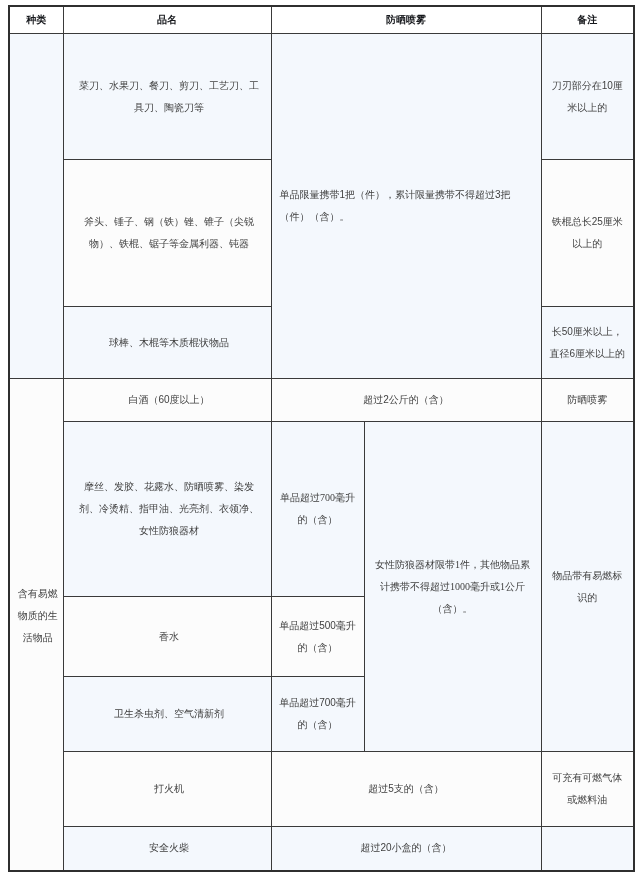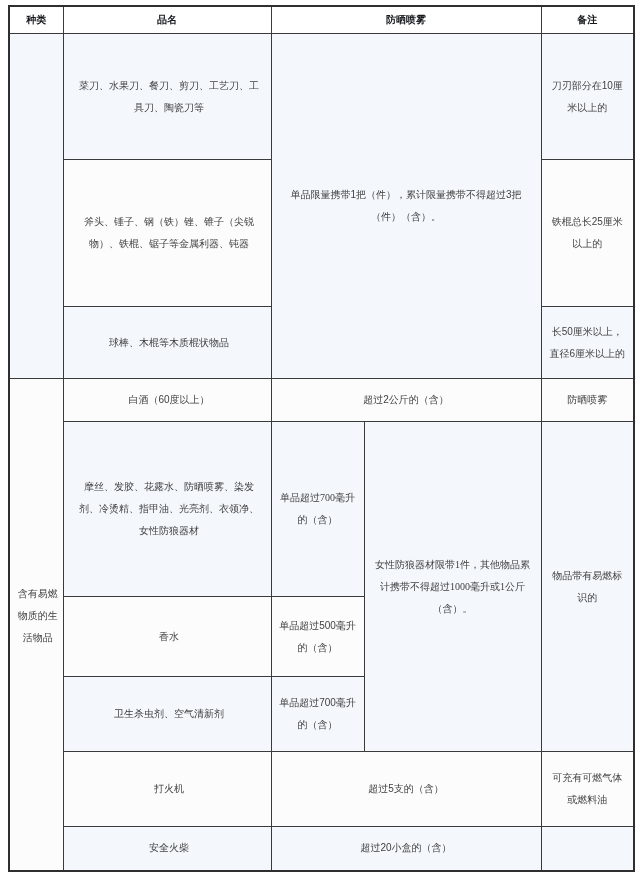--- a/index.html
+++ b/index.html
@@ -47,21 +47,21 @@
   tr.r3  { height: 72px; }
   tr.r4  { height: 43px; }
   tr.r5  { height: 175px; font-family: Liberation Serif, serif; }
   tr.r6  { height: 80px; }
   tr.r7  { height: 75px; }
   tr.r8  { height: 75px; }
   tr.r9  { height: 44px; }
   
   td.pname { padding-left: 12px; padding-right: 8px; }
   td.ptype { padding: 2px 3px 18px 6px; }
-  td.center { text-align: center; padding-left: 8px; padding-right: 8px; }
+  td.center { text-align: left; padding-left: 8px; padding-right: 8px; }
 </style>
 </head>
 <body>
 
 <table class="restrict">
   <colgroup>
     <col style="width:54px">
     <col style="width:208px">
     <col style="width:93px">
     <col style="width:177px">

